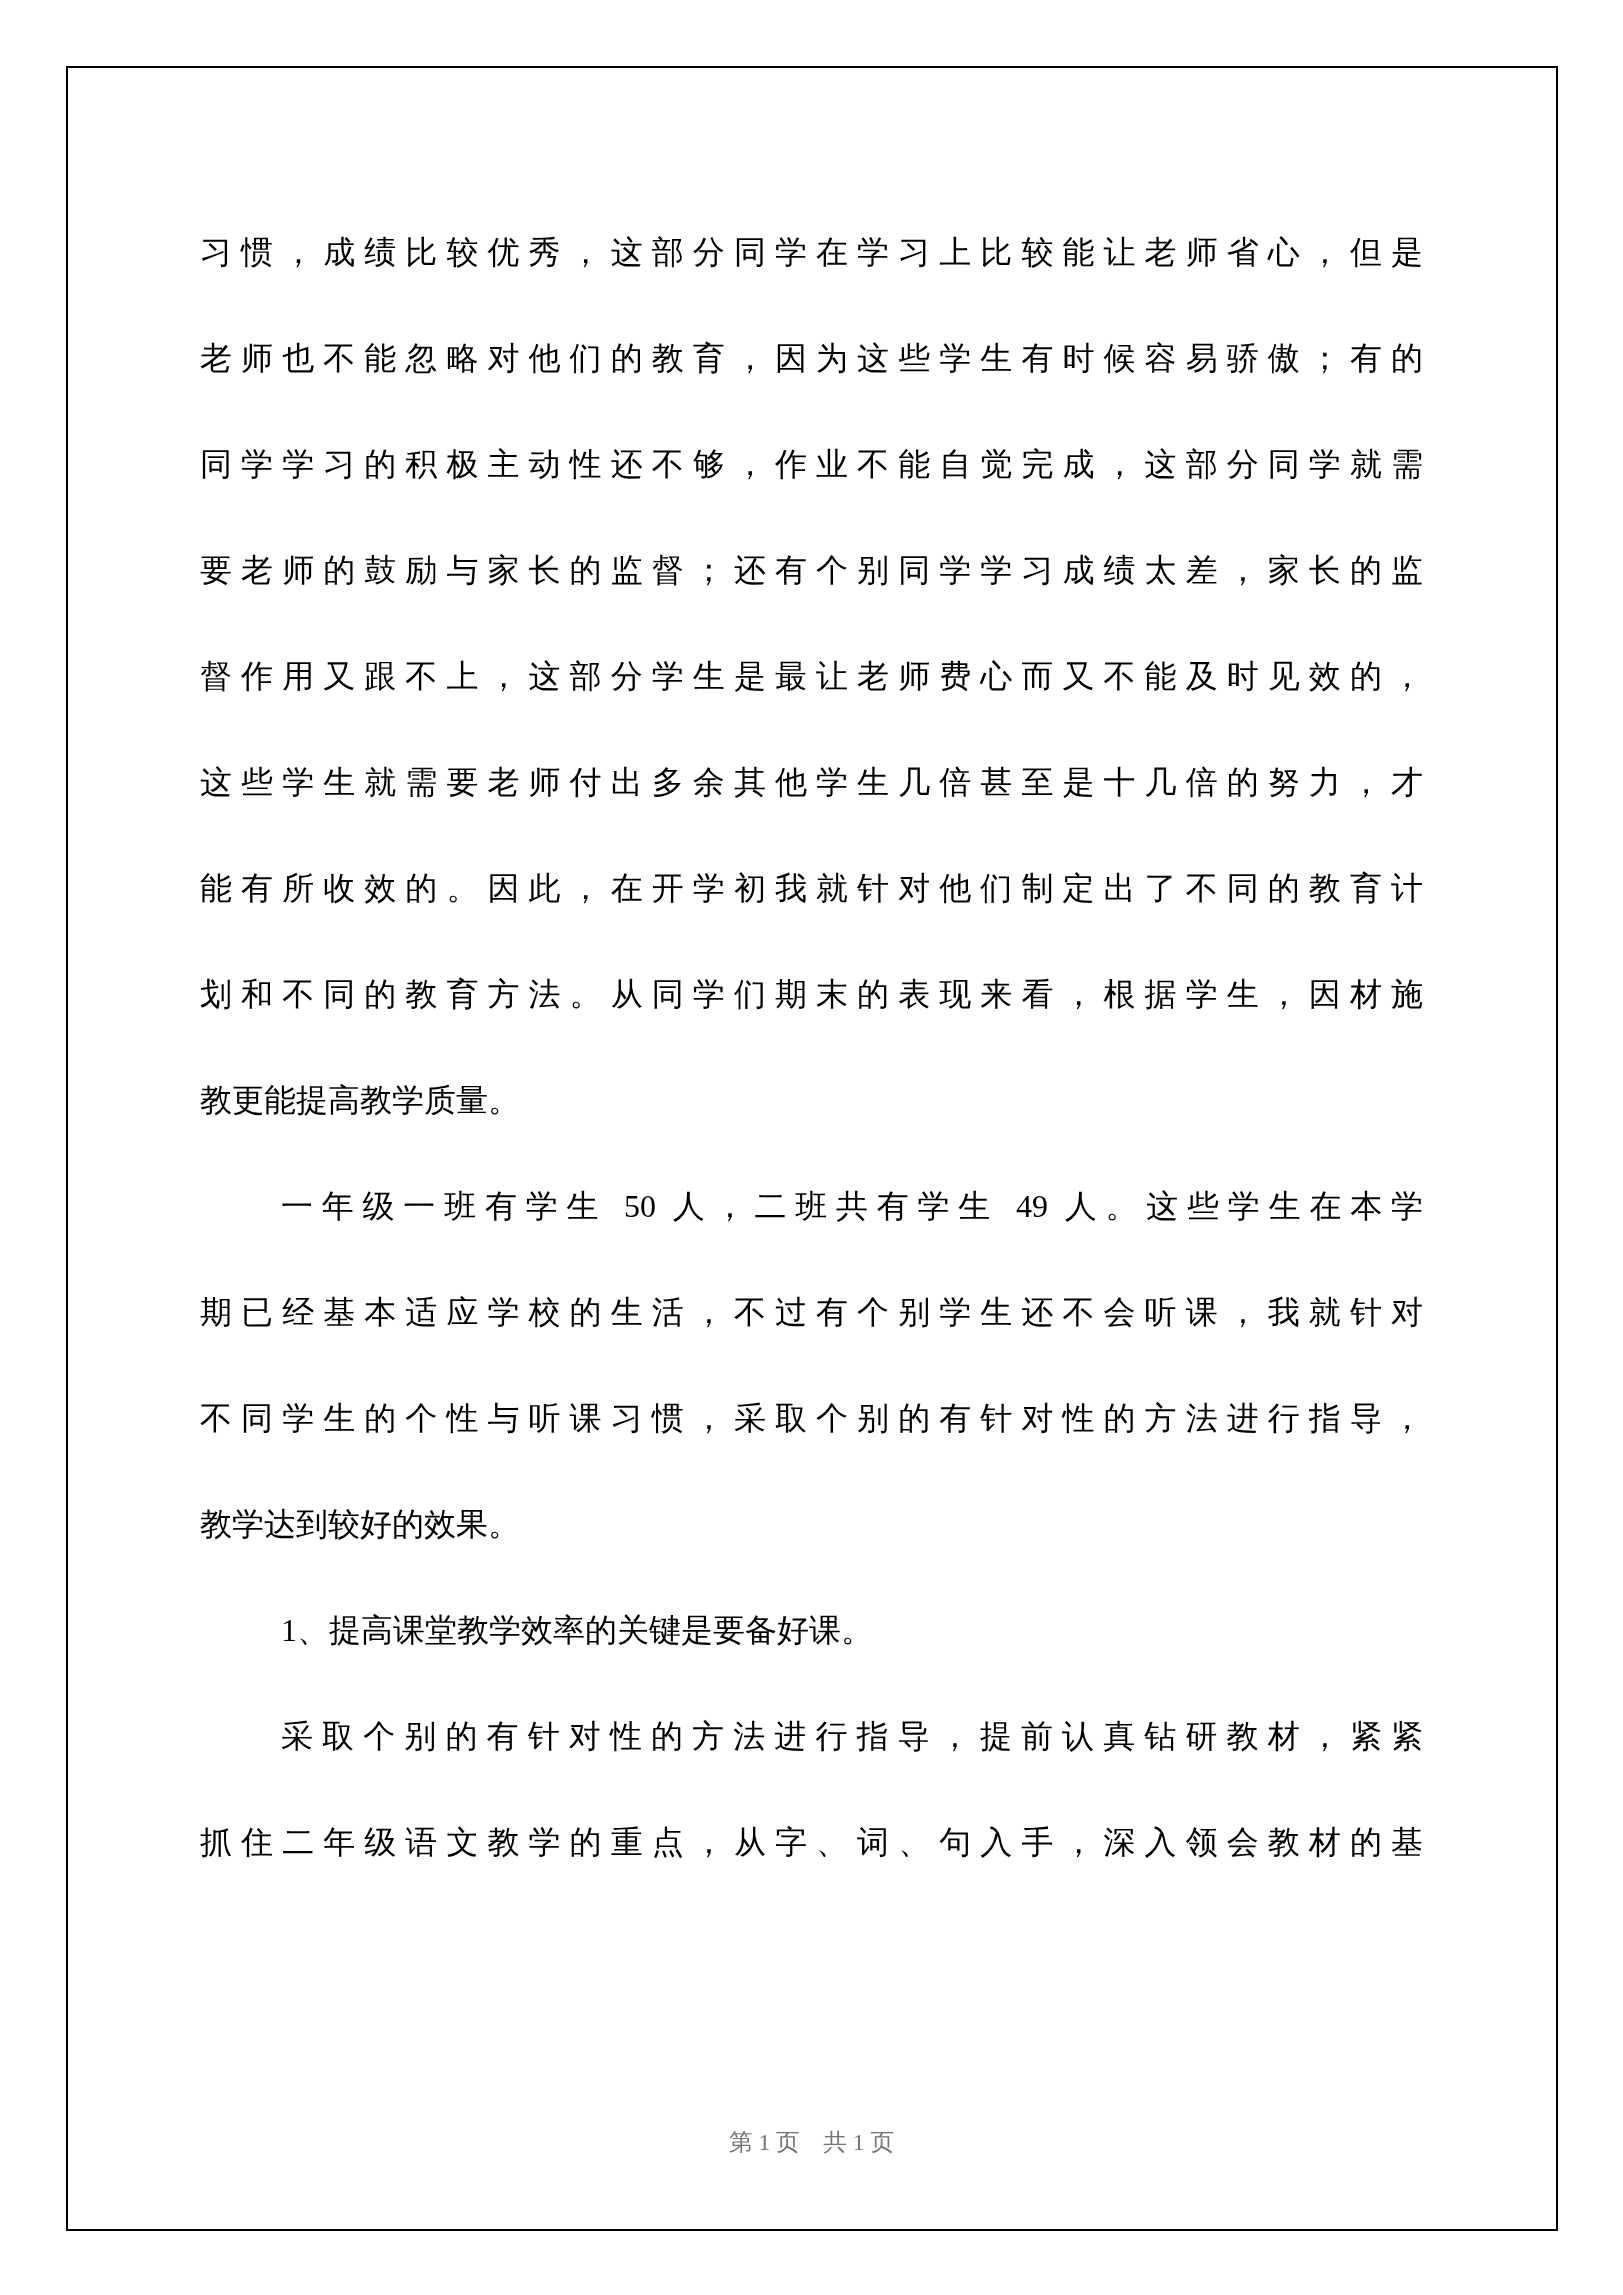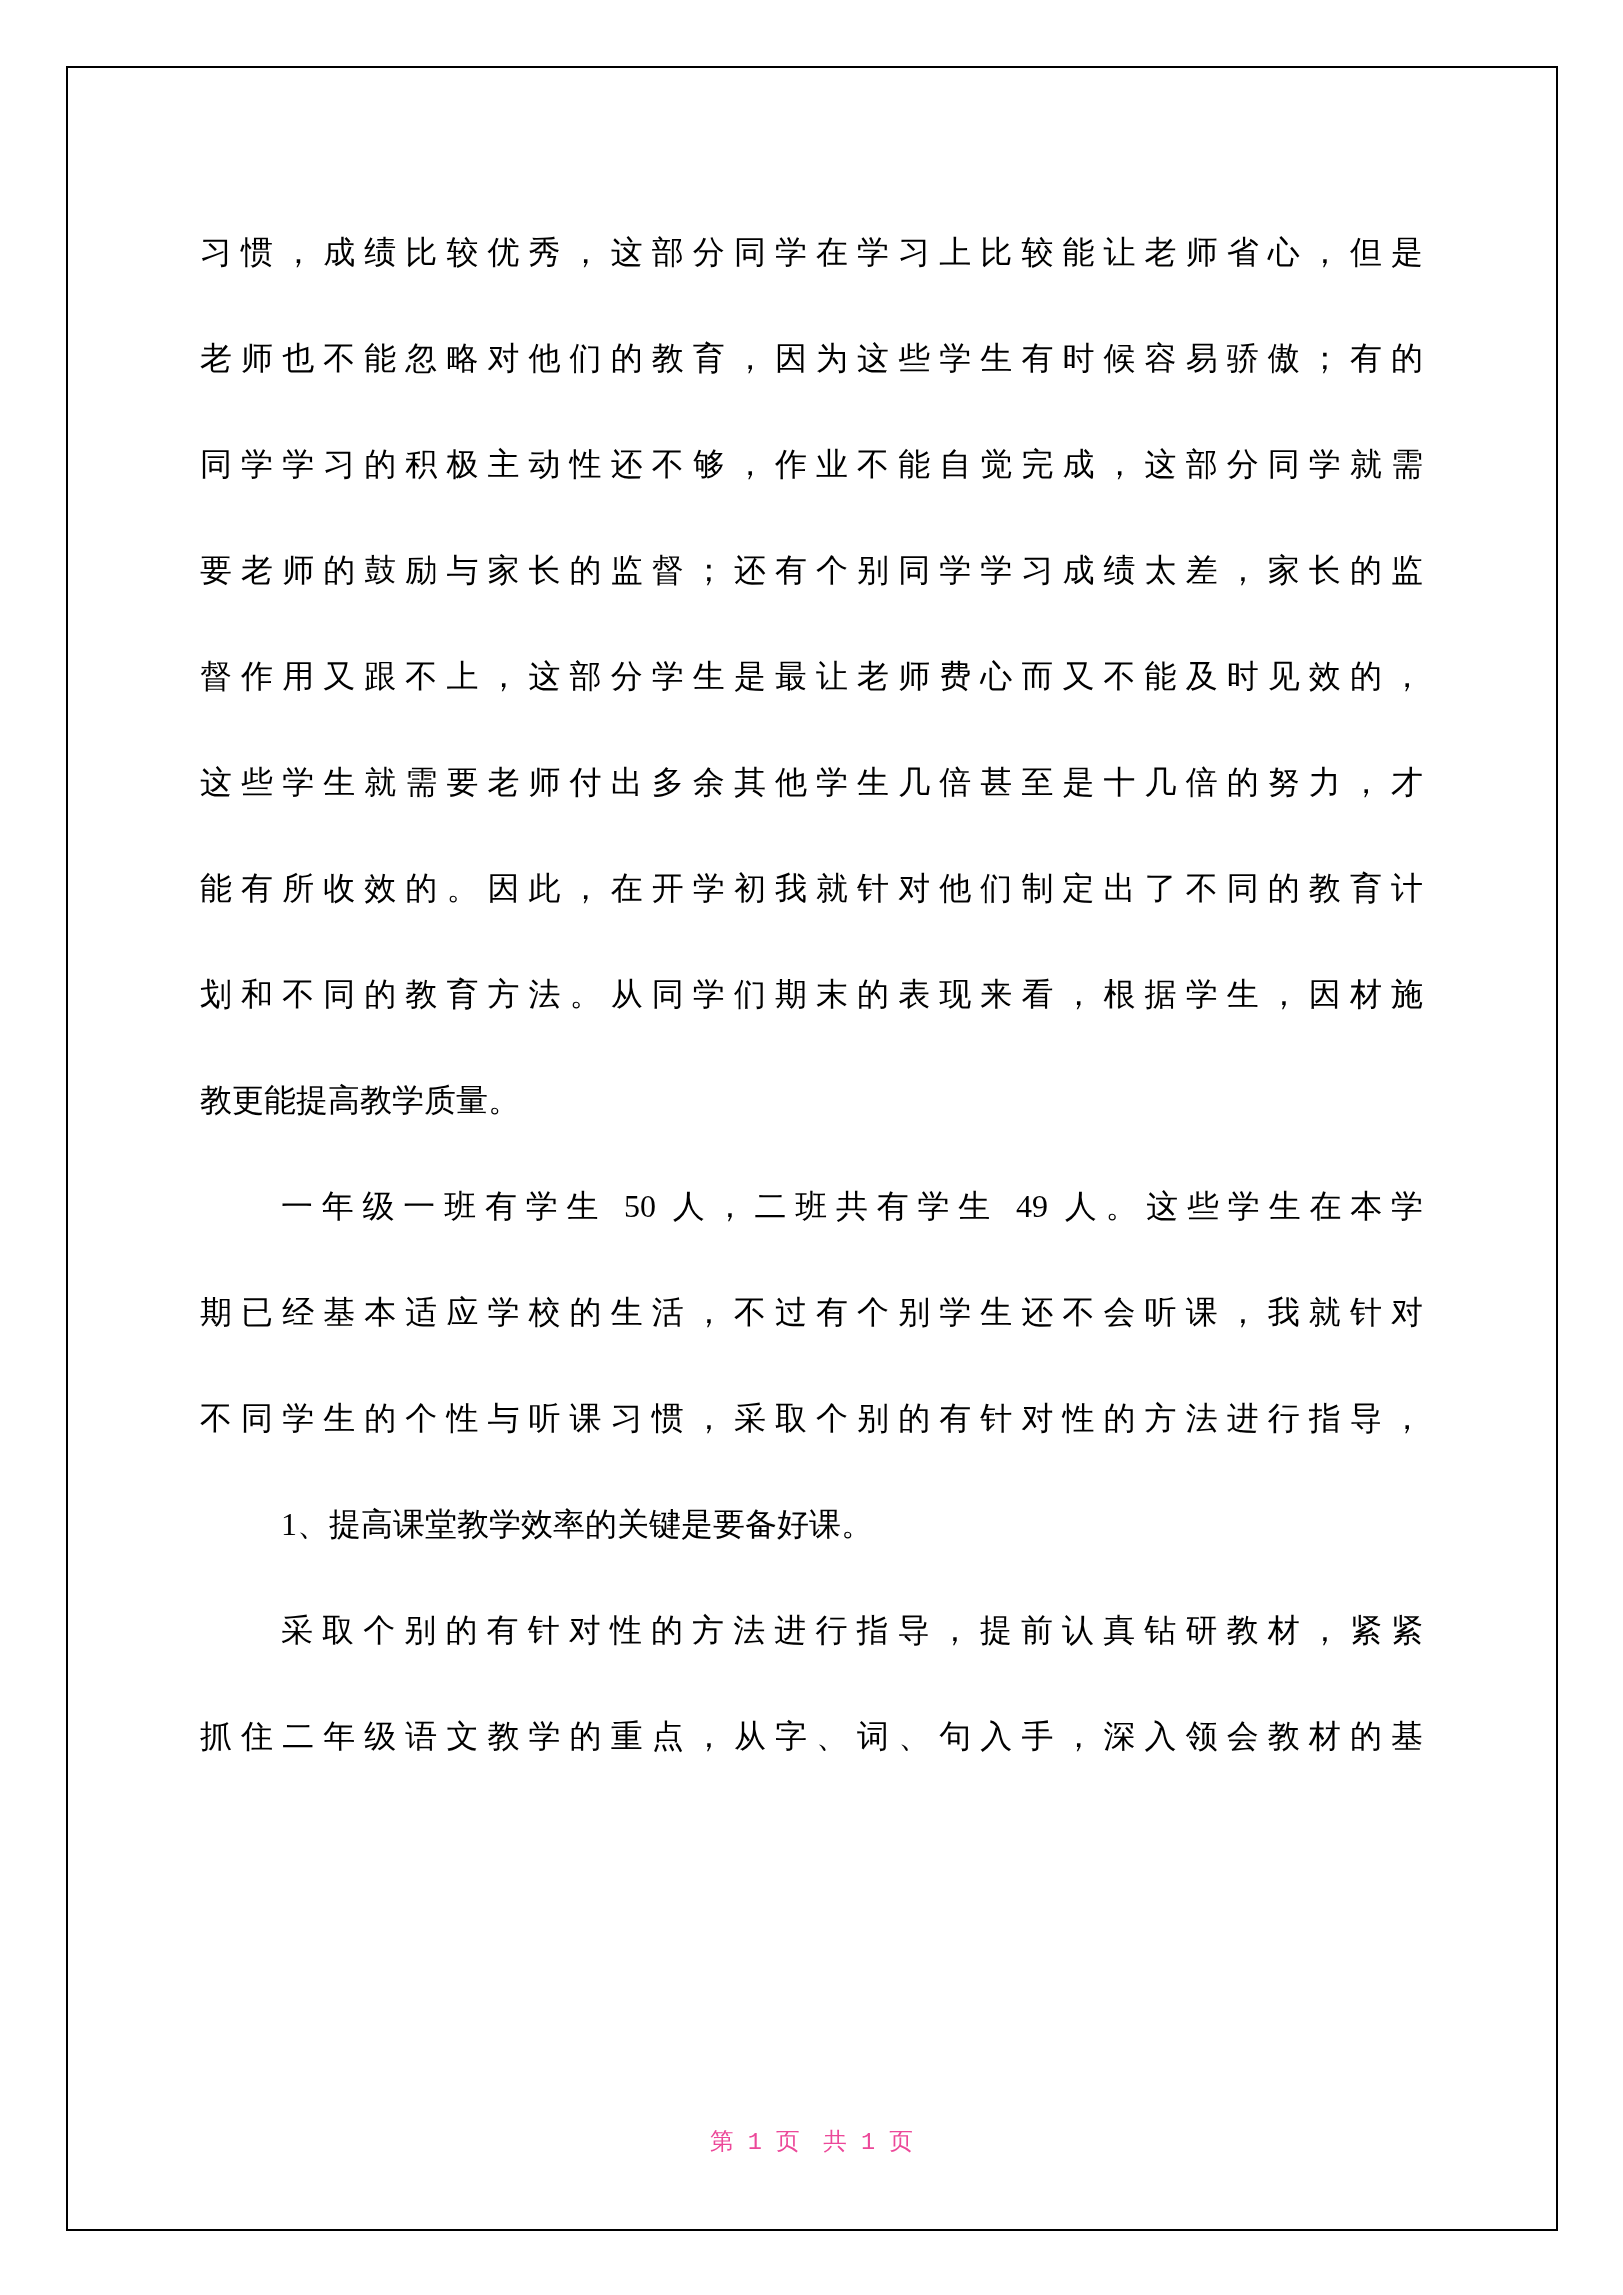--- a/index.html
+++ b/index.html
@@ -51,41 +51,41 @@
   }
   .page-footer {
     position: absolute;
     left: 0;
     right: 0;
     top: 2129px;
     text-align: center;
     font-size: 23.6px;
     line-height: 27px;
     white-space: pre;
-    color: #ec4899;
-    font-family: Liberation Mono, monospace;
+    color: #737373;
   }
 </style>
 </head>
 <body>
 
 <div class="page-frame"></div>
 
 <div class="content">
   <div class="line">习惯，成绩比较优秀，这部分同学在学习上比较能让老师省心，但是</div>
   <div class="line">老师也不能忽略对他们的教育，因为这些学生有时候容易骄傲；有的</div>
   <div class="line">同学学习的积极主动性还不够，作业不能自觉完成，这部分同学就需</div>
   <div class="line">要老师的鼓励与家长的监督；还有个别同学学习成绩太差，家长的监</div>
   <div class="line">督作用又跟不上，这部分学生是最让老师费心而又不能及时见效的，</div>
   <div class="line">这些学生就需要老师付出多余其他学生几倍甚至是十几倍的努力，才</div>
   <div class="line">能有所收效的。因此，在开学初我就针对他们制定出了不同的教育计</div>
   <div class="line">划和不同的教育方法。从同学们期末的表现来看，根据学生，因材施</div>
   <div class="line para-end">教更能提高教学质量。</div>
   <div class="line indent">一年级一班有学生 50 人，二班共有学生 49 人。这些学生在本学</div>
   <div class="line">期已经基本适应学校的生活，不过有个别学生还不会听课，我就针对</div>
   <div class="line">不同学生的个性与听课习惯，采取个别的有针对性的方法进行指导，</div>
+  <div class="line para-end">教学达到较好的效果。</div>
   <div class="line indent para-end">1、提高课堂教学效率的关键是要备好课。</div>
   <div class="line indent">采取个别的有针对性的方法进行指导，提前认真钻研教材，紧紧</div>
   <div class="line">抓住二年级语文教学的重点，从字、词、句入手，深入领会教材的基</div>
 </div>
 
 <div class="page-footer">第 1 页　共 1 页</div>
 
 
 </body></html>

